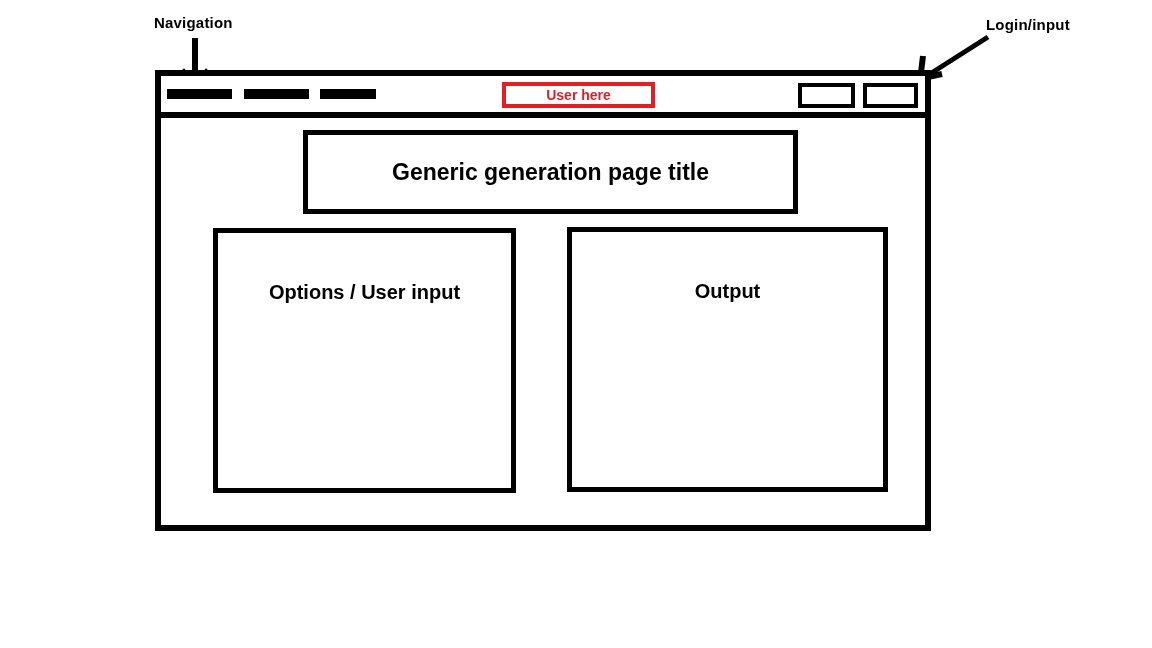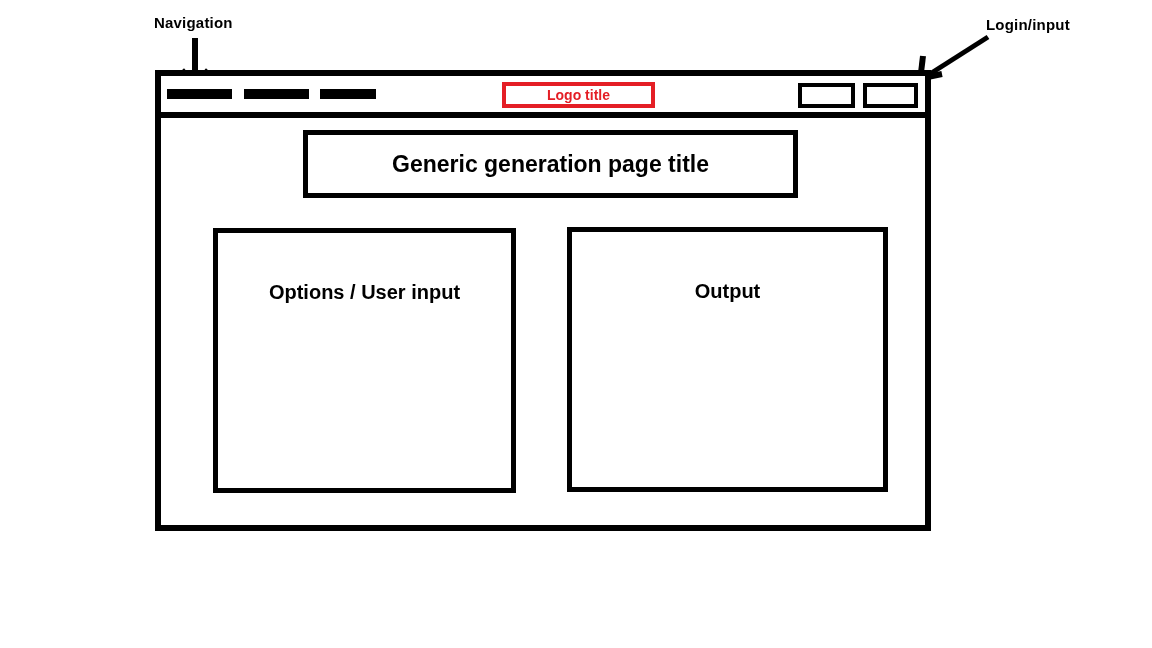--- a/index.html
+++ b/index.html
@@ -77,21 +77,21 @@
     border:4px solid var(--ink);
     background:var(--paper);
     cursor:pointer;
     padding:0;
   }
   .auth-btn.login{left:637px;width:57px;}
   .auth-btn.signup{left:702px;width:55px;}
   .title-box{
     position:absolute;
     left:142px;top:54px;
-    width:495px;height:68px;
+    width:495px;height:84px;
     border:5px solid var(--ink);
     display:flex;align-items:center;justify-content:center;
     font-size:23px;font-weight:700;
     background:var(--paper);
   }
   .panel{
     position:absolute;
     border:5px solid var(--ink);
     background:var(--paper);
     text-align:center;
@@ -124,21 +124,21 @@
   </svg>
 
   <div class="frame">
 
     <div class="header">
       <div class="nav-bar b1"></div>
       <div class="nav-bar b2"></div>
       <div class="nav-bar b3"></div>
 
       <div class="logo-box">
-        <span>Logo title</span>
+        <span>User here</span>
       </div>
 
       <button class="auth-btn login"></button>
       <button class="auth-btn signup"></button>
     </div>
 
     <div class="title-box">
       <span>Generic generation page title</span>
     </div>
 

